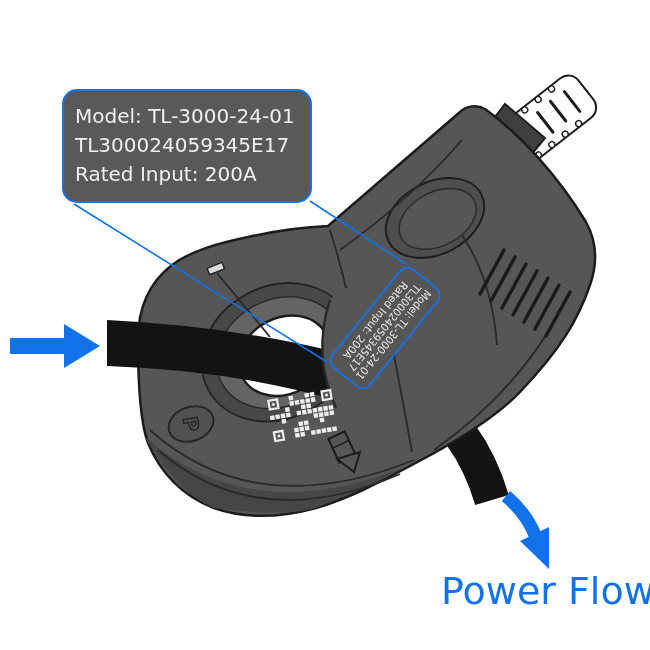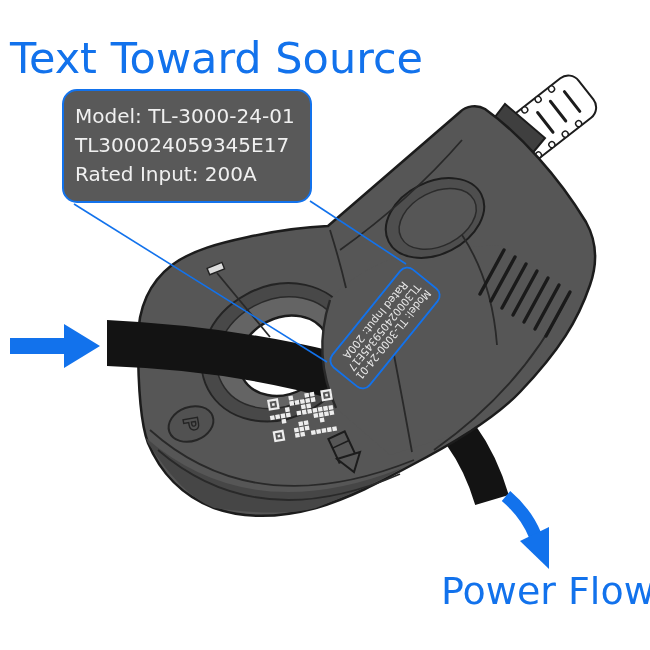--- a/index.html
+++ b/index.html
@@ -220,21 +220,20 @@
       <line x1="74" y1="204" x2="327" y2="362"></line>
       <line x1="310" y1="201" x2="406" y2="264"></line>
     </g>
 
     <g>
       <path class="accent-stroke" d="M 506 496 Q 526 513 535 535" fill="none" stroke-width="13" stroke-linecap="butt"></path>
       <polygon class="accent-fill" points="520,541 549,527 549,569"></polygon>
     </g>
   </svg>
 
-  <div class="title">Text Toward Source</div>
 
   <div class="callout">
     <div>Model: TL-3000-24-01</div>
     <div>TL300024059345E17</div>
     <div>Rated Input: 200A</div>
   </div>
 
   <div class="power-flow">Power Flow</div>
 </div>
 

